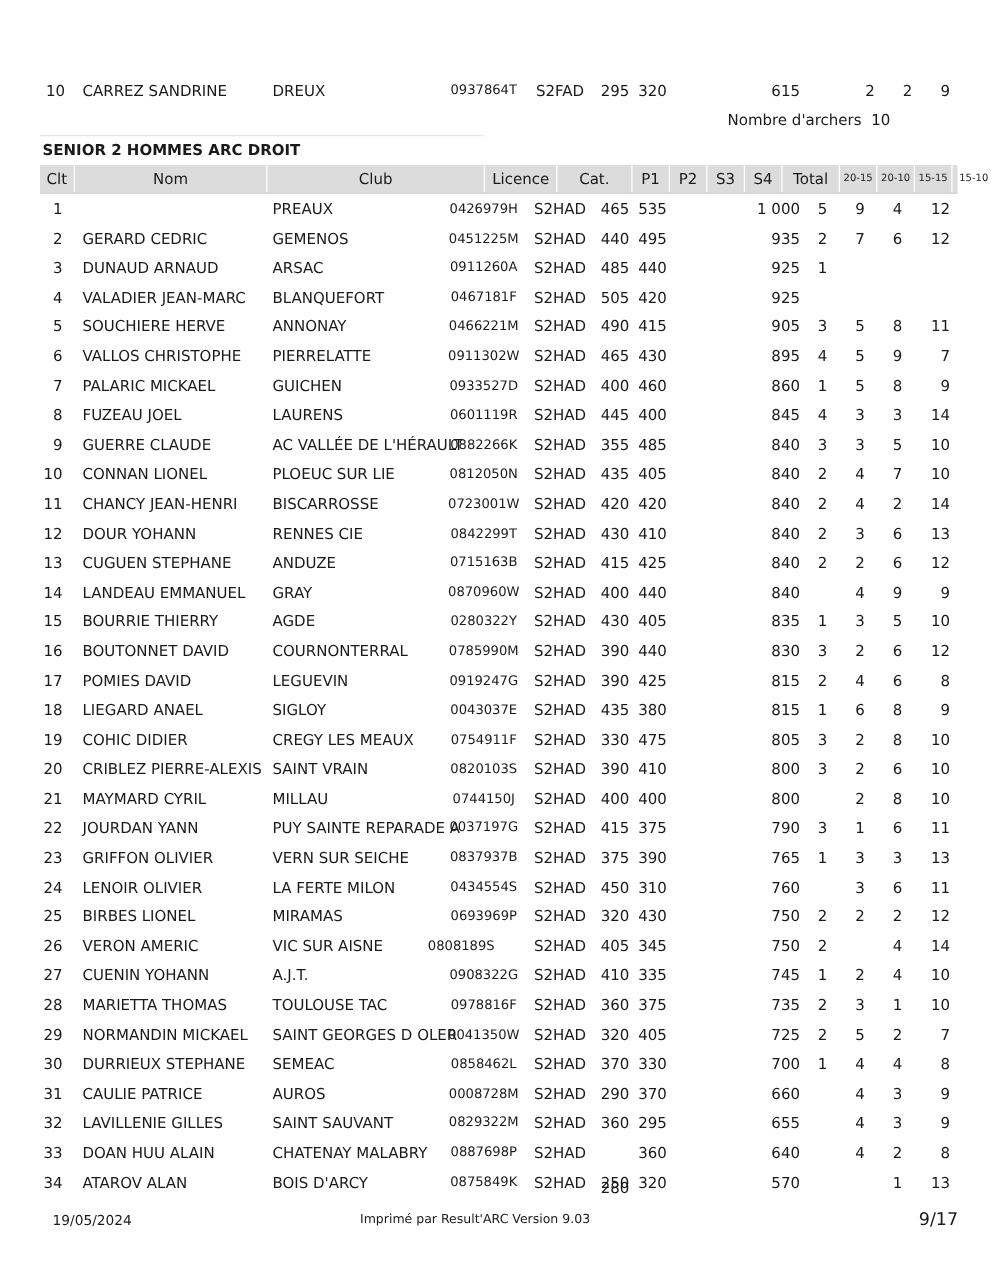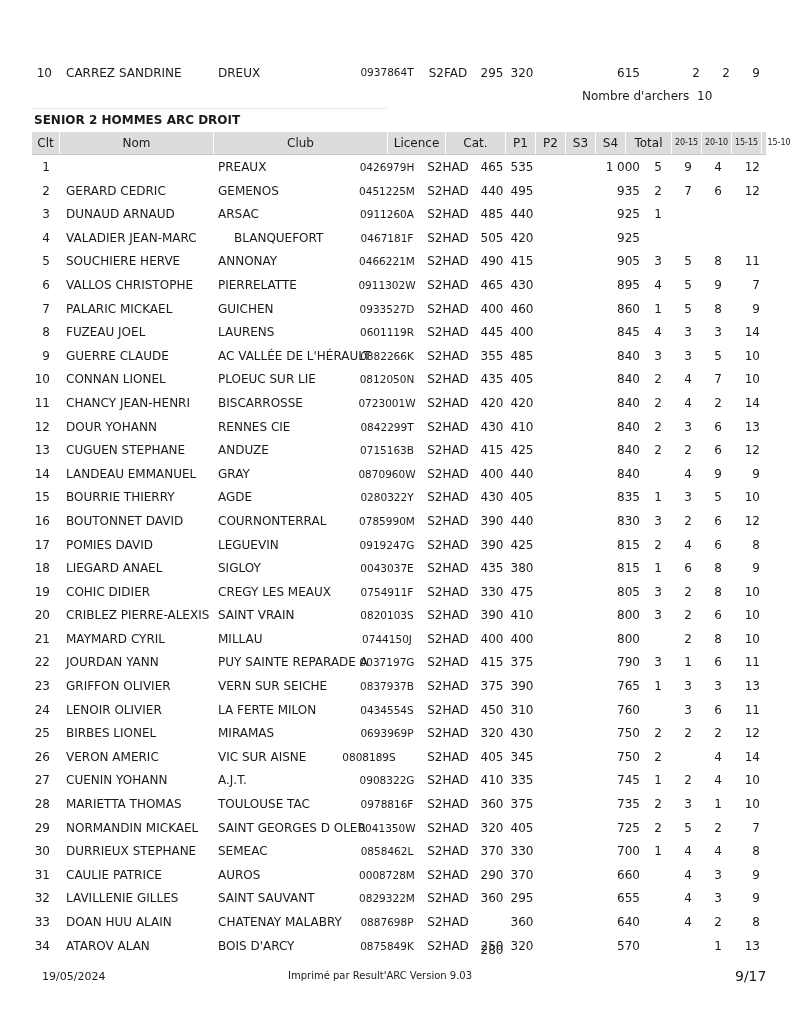--- a/index.html
+++ b/index.html
@@ -135,21 +135,21 @@
     <span class="cell r" style="left:590px;width:50px;">925</span>
     <span class="cell c" style="left:651px;width:14px;">1</span>
     <span class="cell c" style="left:681px;width:14px;"></span>
     <span class="cell c" style="left:711px;width:14px;"></span>
     <span class="cell r" style="left:740px;width:20px;"></span>
   </div>
 
   <div class="trow">
     <span class="cell r" style="left:30px;width:20px;">4</span>
     <span class="cell" style="left:66px;">VALADIER JEAN-MARC</span>
-    <span class="cell" style="left:234px;text-align:right;">BLANQUEFORT</span>
+    <span class="cell" style="left:218px;text-align:right;">BLANQUEFORT</span>
     <span class="cell c lic" style="left:358px;width:58px;">0467181F</span>
     <span class="cell c" style="left:424px;width:48px;">S2HAD</span>
     <span class="cell c" style="left:478px;width:28px;">505</span>
     <span class="cell c" style="left:508px;width:28px;">420</span>
     <span class="cell c" style="left:536px;width:28px;"></span>
     <span class="cell c" style="left:566px;width:28px;"></span>
     <span class="cell r" style="left:590px;width:50px;">925</span>
     <span class="cell c" style="left:651px;width:14px;"></span>
     <span class="cell c" style="left:681px;width:14px;"></span>
     <span class="cell c" style="left:711px;width:14px;"></span>

